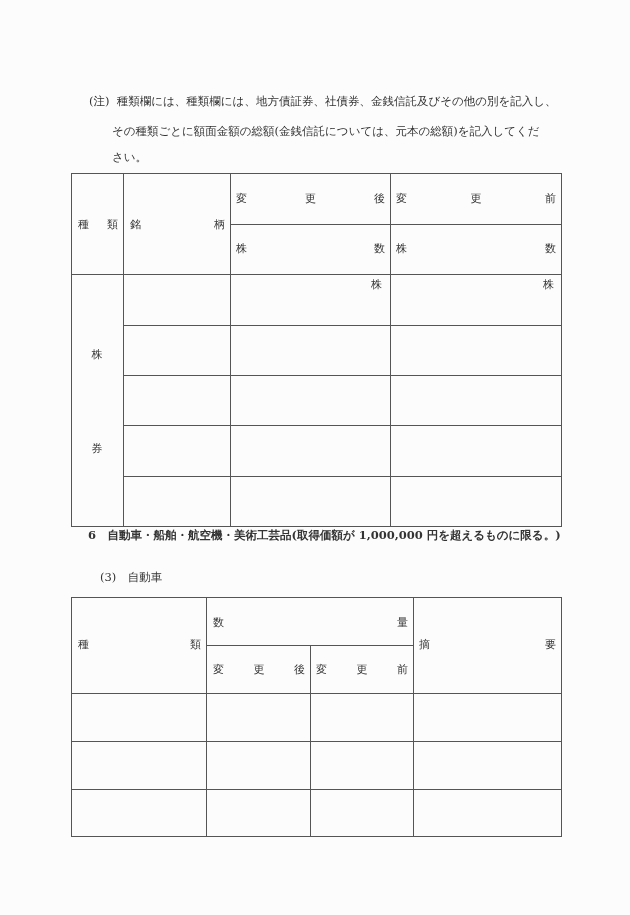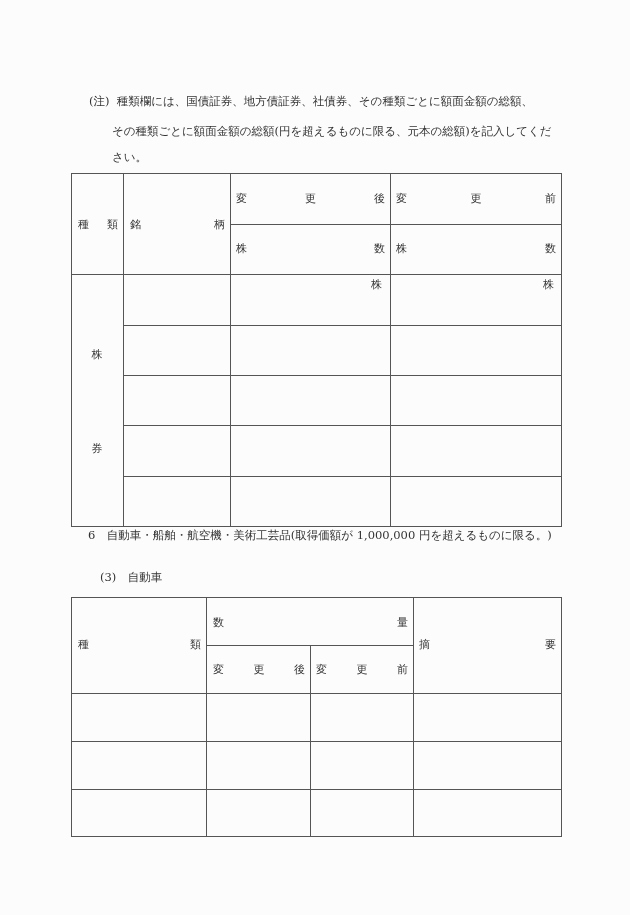--- a/index.html
+++ b/index.html
@@ -12,24 +12,24 @@
   .hl { position:absolute; background:#555; height:1px; }
   .vl { position:absolute; background:#555; width:1px; }
   .cell-text { position:absolute; font-size:11px; line-height:13px; display:flex; justify-content:space-between; }
   .cell-text span { display:block; }
   .center { position:absolute; font-size:11px; line-height:13px; text-align:center; }
 </style>
 </head>
 <body>
 
 <div class="abs note" style="left:89px; top:94px;">
-  <span>(注)</span>&nbsp;&nbsp;<span>種類欄には、国債証券、地方債証券、社債券、その種類ごとに額面金額の総額、</span>
+  <span>(注)</span>&nbsp;&nbsp;<span>種類欄には、種類欄には、地方債証券、社債券、金銭信託及びその他の別を記入し、</span>
 </div>
 <div class="abs note" style="left:112px; top:124px;">
-  <span>その種類ごとに額面金額の総額(円を超えるものに限る、元本の総額)を記入してくだ</span>
+  <span>その種類ごとに額面金額の総額(金銭信託については、元本の総額)を記入してくだ</span>
 </div>
 <div class="abs note" style="left:112px; top:150px;font-family:Liberation Serif, serif;">
   <span>さい。</span>
 </div>
 
 <div>
 
   <div class="hl" style="left:71px; top:173px; width:491px;"></div>
   <div class="hl" style="left:230px; top:224px; width:332px;"></div>
   <div class="hl" style="left:71px; top:274px; width:491px;"></div>
@@ -72,21 +72,21 @@
       <span>数</span>
   </div>
 
   <div class="abs" style="left:371px; top:277px; font-size:11px;">株</div>
   <div class="abs" style="left:543px; top:277px; font-size:11px;">株</div>
 
   <div class="center" style="left:71px; top:348px; width:52px;">株</div>
   <div class="center" style="left:71px; top:442px; width:52px;">券</div>
 </div>
 
-<div class="abs note" style="left:88px; top:528px;">6　自動車・船舶・航空機・美術工芸品(取得価額が 1,000,000 円を超えるものに限る。)</div>
+<div class="abs note" style="left:88px; top:528px;font-weight:bold;">6　自動車・船舶・航空機・美術工芸品(取得価額が 1,000,000 円を超えるものに限る。)</div>
 <div class="abs note" style="left:100px; top:570px;">(3)　自動車</div>
 
 <div>
   <div class="hl" style="left:71px; top:597px; width:491px;"></div>
   <div class="hl" style="left:206px; top:645px; width:207px;"></div>
   <div class="hl" style="left:71px; top:693px; width:491px;"></div>
   <div class="hl" style="left:71px; top:741px; width:491px;"></div>
   <div class="hl" style="left:71px; top:789px; width:491px;"></div>
   <div class="hl" style="left:71px; top:836px; width:491px;"></div>
 

